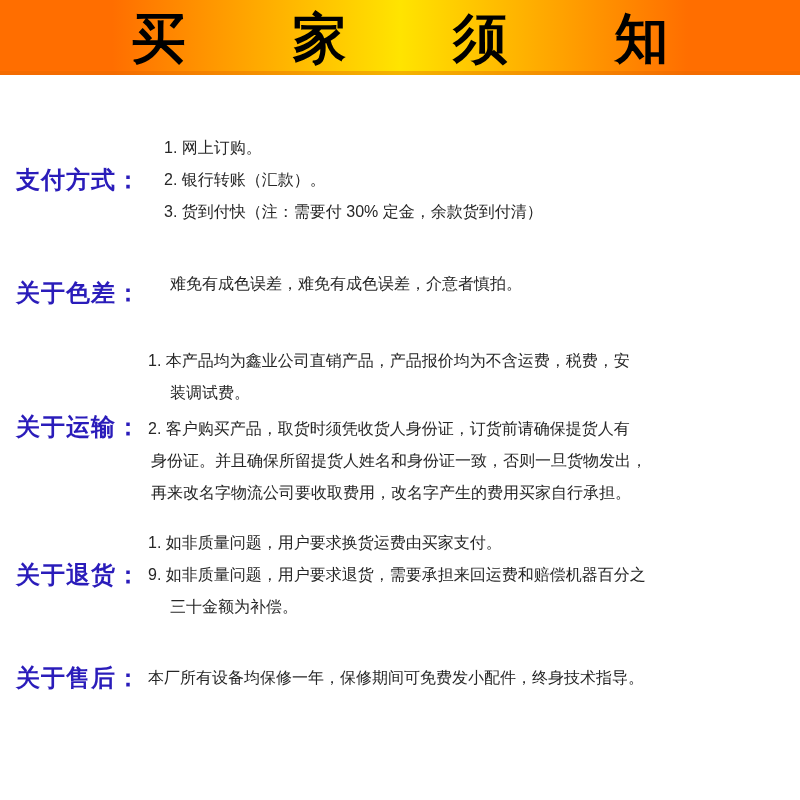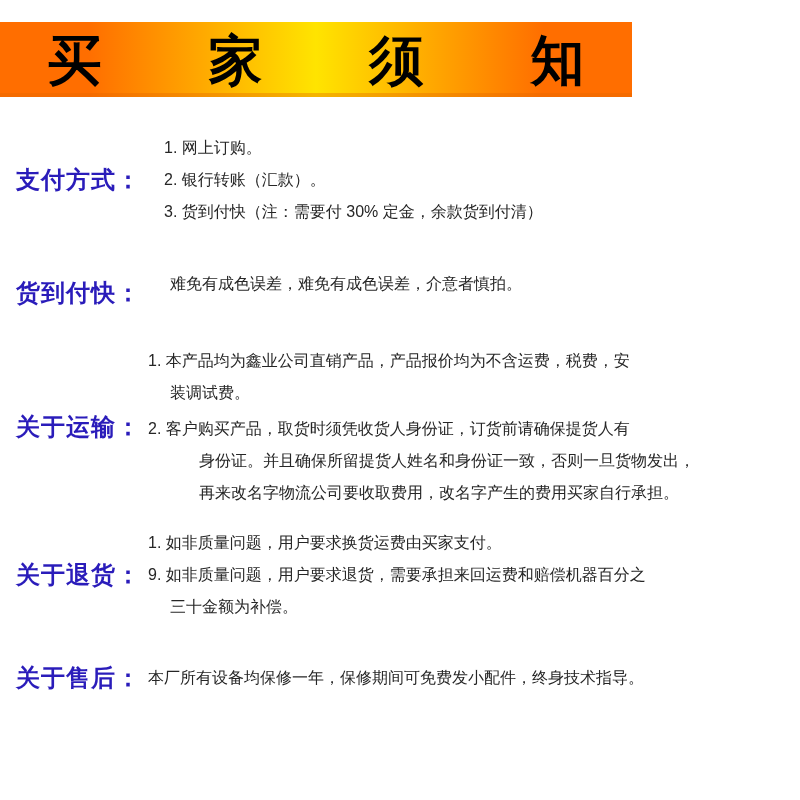--- a/index.html
+++ b/index.html
@@ -6,26 +6,25 @@
   html, body { background: #ffffff; }
   body {
     width: 800px; height: 800px;
     position: relative;
     font-family: "Liberation Sans", "DejaVu Sans", sans-serif;
     overflow: hidden;
   }
   
   .banner {
     position: absolute; top: 0; left: 0;
-    width: 632px; height: 75px;
+    width: 800px; height: 75px;
     background: linear-gradient(90deg,
       var(--c-orange) 0%, var(--c-orange) 14%,
       var(--c-yellow) 50%,
       var(--c-orange) 86%, var(--c-orange) 100%);
-    margin-top: 22px;
   }
   .banner::after {
     content: "";
     position: absolute; left: 0; bottom: 0;
     width: 100%; height: 4px;
     background: rgba(225, 102, 0, 0.38);
   }
   .banner-title {
     width: 100%; height: 75px;
     line-height: 76px;
@@ -57,21 +56,21 @@
     letter-spacing: 1px;
   }
   .content-col { flex: 1 1 auto; }
   .line {
     font-size: 16px;
     line-height: 32px;
     color: var(--c-body);
     white-space: nowrap;
   }
   .ind   { padding-left: 22px; }  
-  .ind-s { padding-left: 3px; margin-left: 48px; }   
+  .ind-s { padding-left: 3px; }   
   #sec-payment   { top: 132px; height: 96px; }
   #sec-payment .content-col { padding-left: 16px; }
   #sec-color    { top: 252px; height: 64px; }
   #sec-color .label { transform: translateY(9px); }
   #sec-shipping { top: 345px; height: 164px; }
   #sec-shipping .item + .item { margin-top: 4px; }
   #sec-returns  { top: 527px; height: 96px; }
   #sec-after    { top: 662px; height: 32px; }
   :root {
     --c-orange: #ff6e00;
@@ -99,21 +98,21 @@
       <div class="line">2. 银行转账（汇款）。</div>
     </div>
     <div class="item">
       <div class="line">3. 货到付快（注：需要付 30% 定金，余款货到付清）</div>
     </div>
   </div>
 </div>
 
 <div class="section" id="sec-color">
   <div class="label-col">
-    <div class="label">货到付快：</div>
+    <div class="label">关于色差：</div>
   </div>
   <div class="content-col">
     <div class="item">
       <div class="line ind">难免有成色误差，难免有成色误差，介意者慎拍。</div>
     </div>
   </div>
 </div>
 
 <div class="section" id="sec-shipping">
   <div class="label-col">

